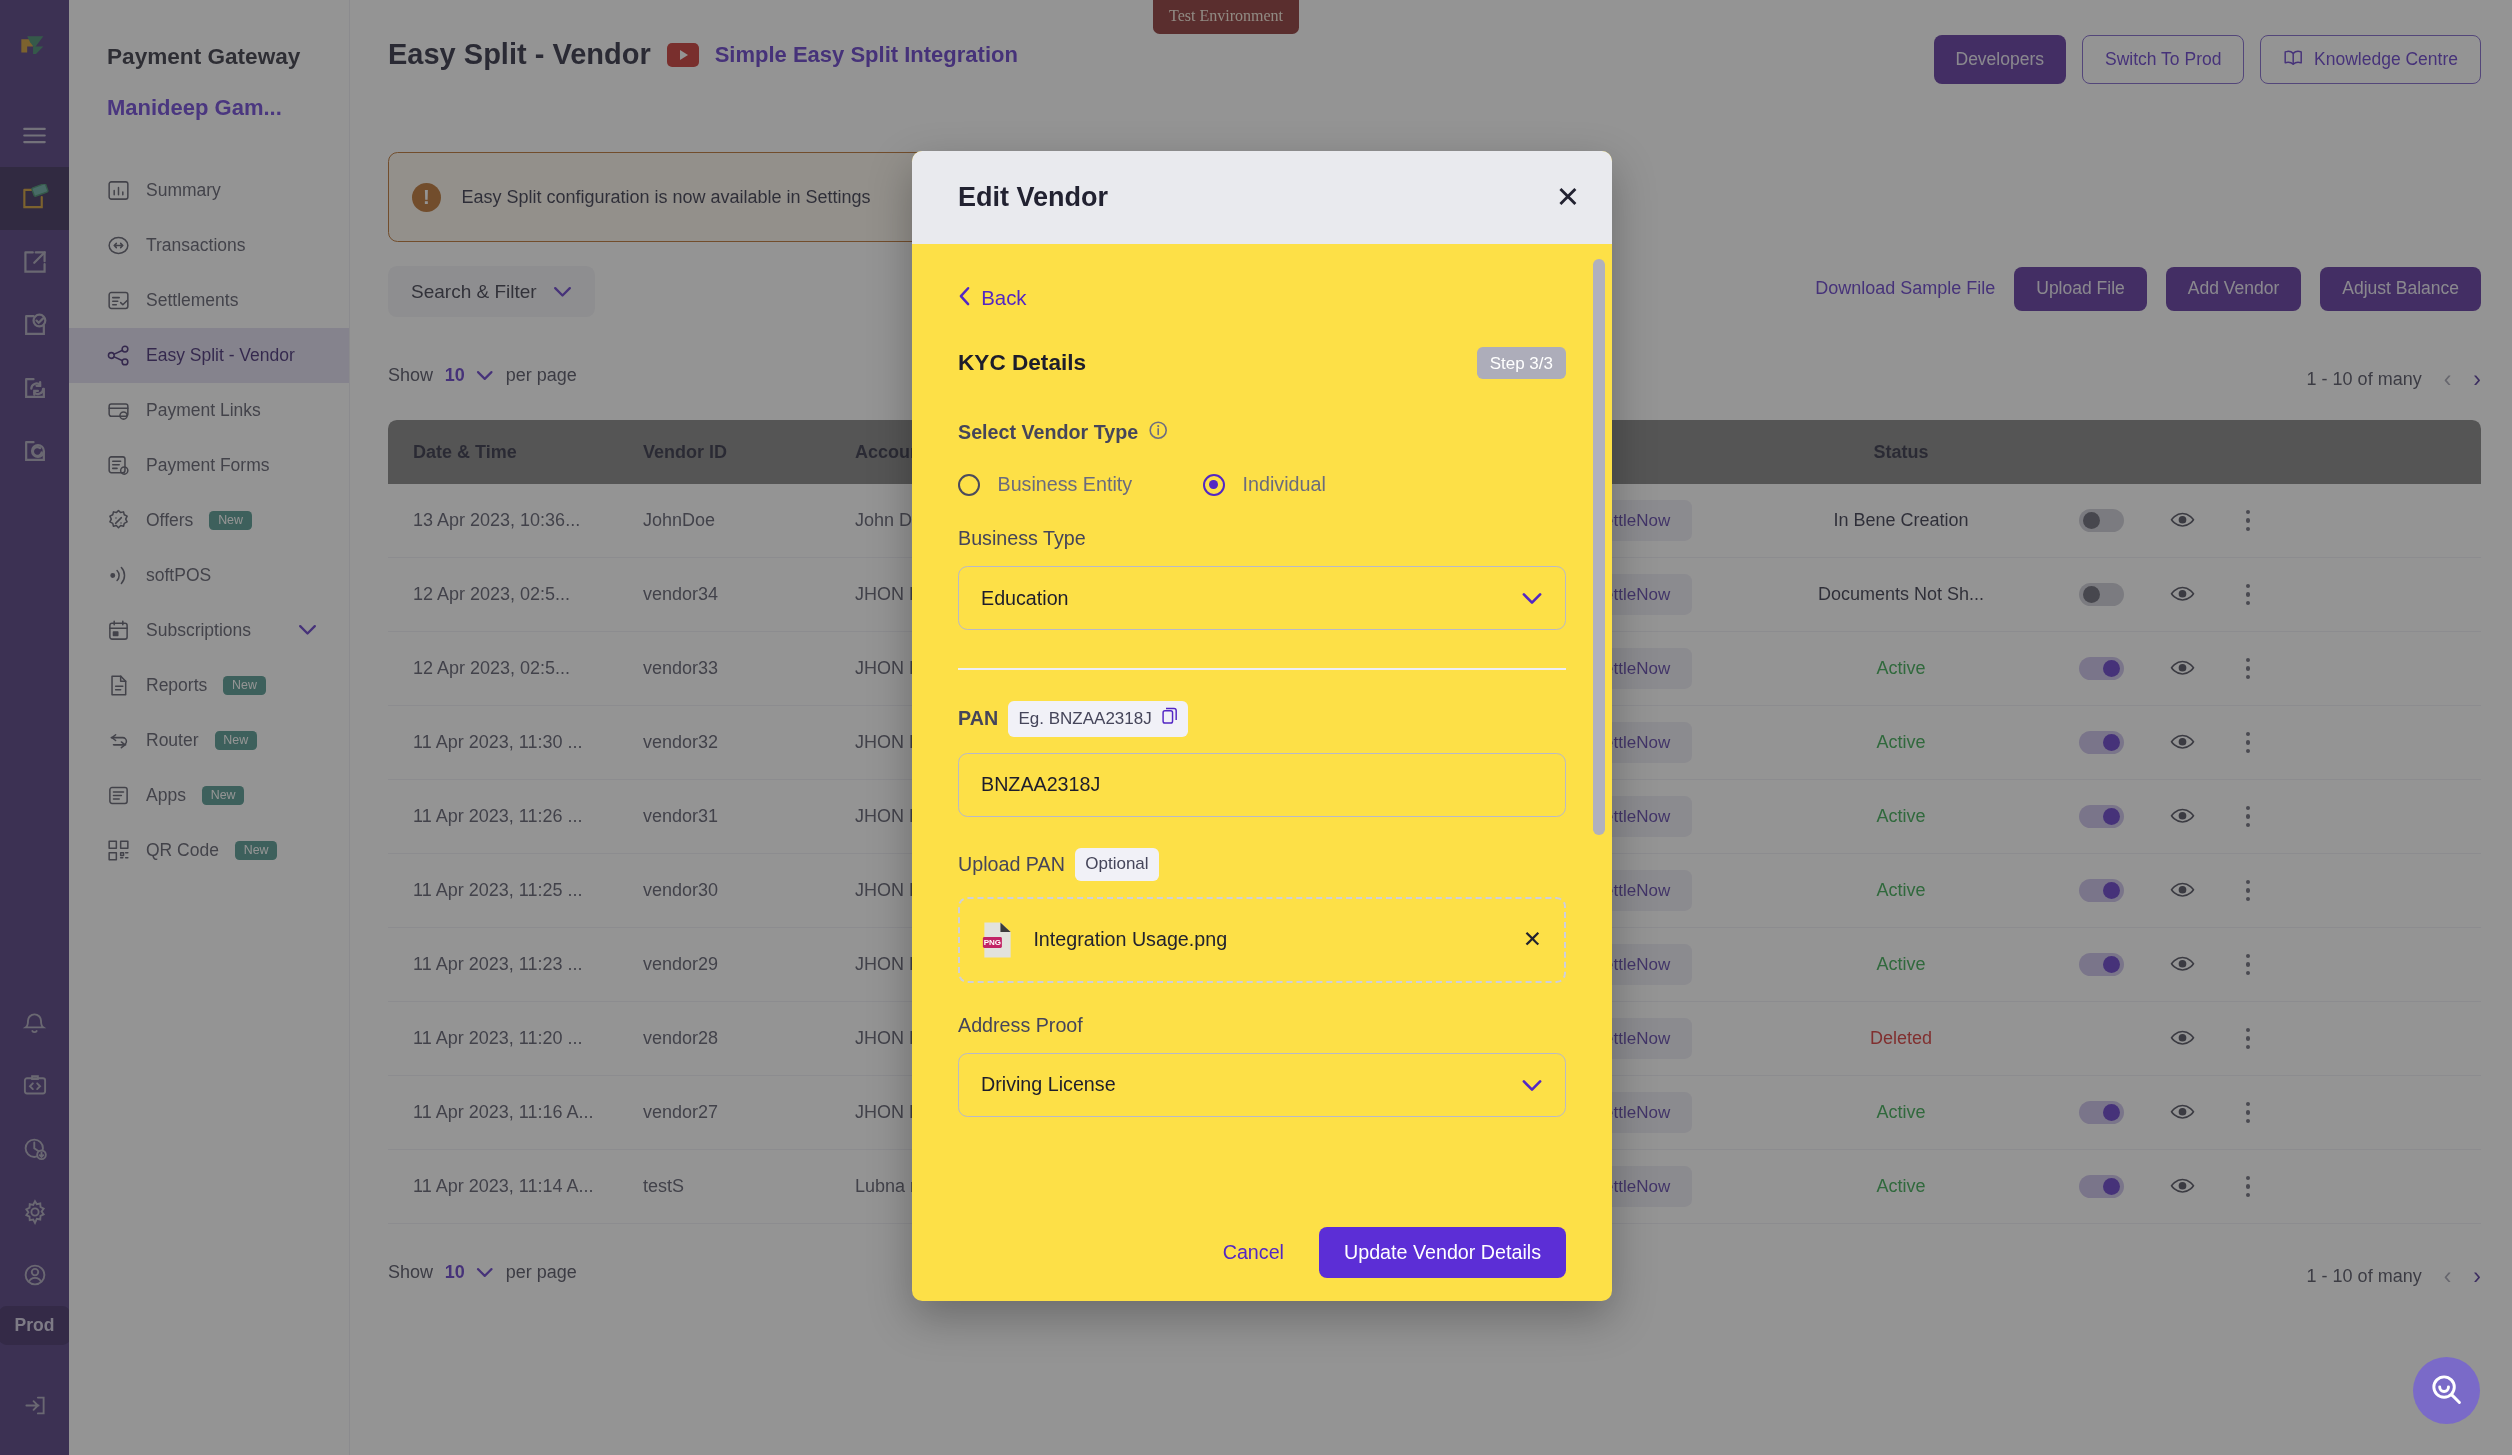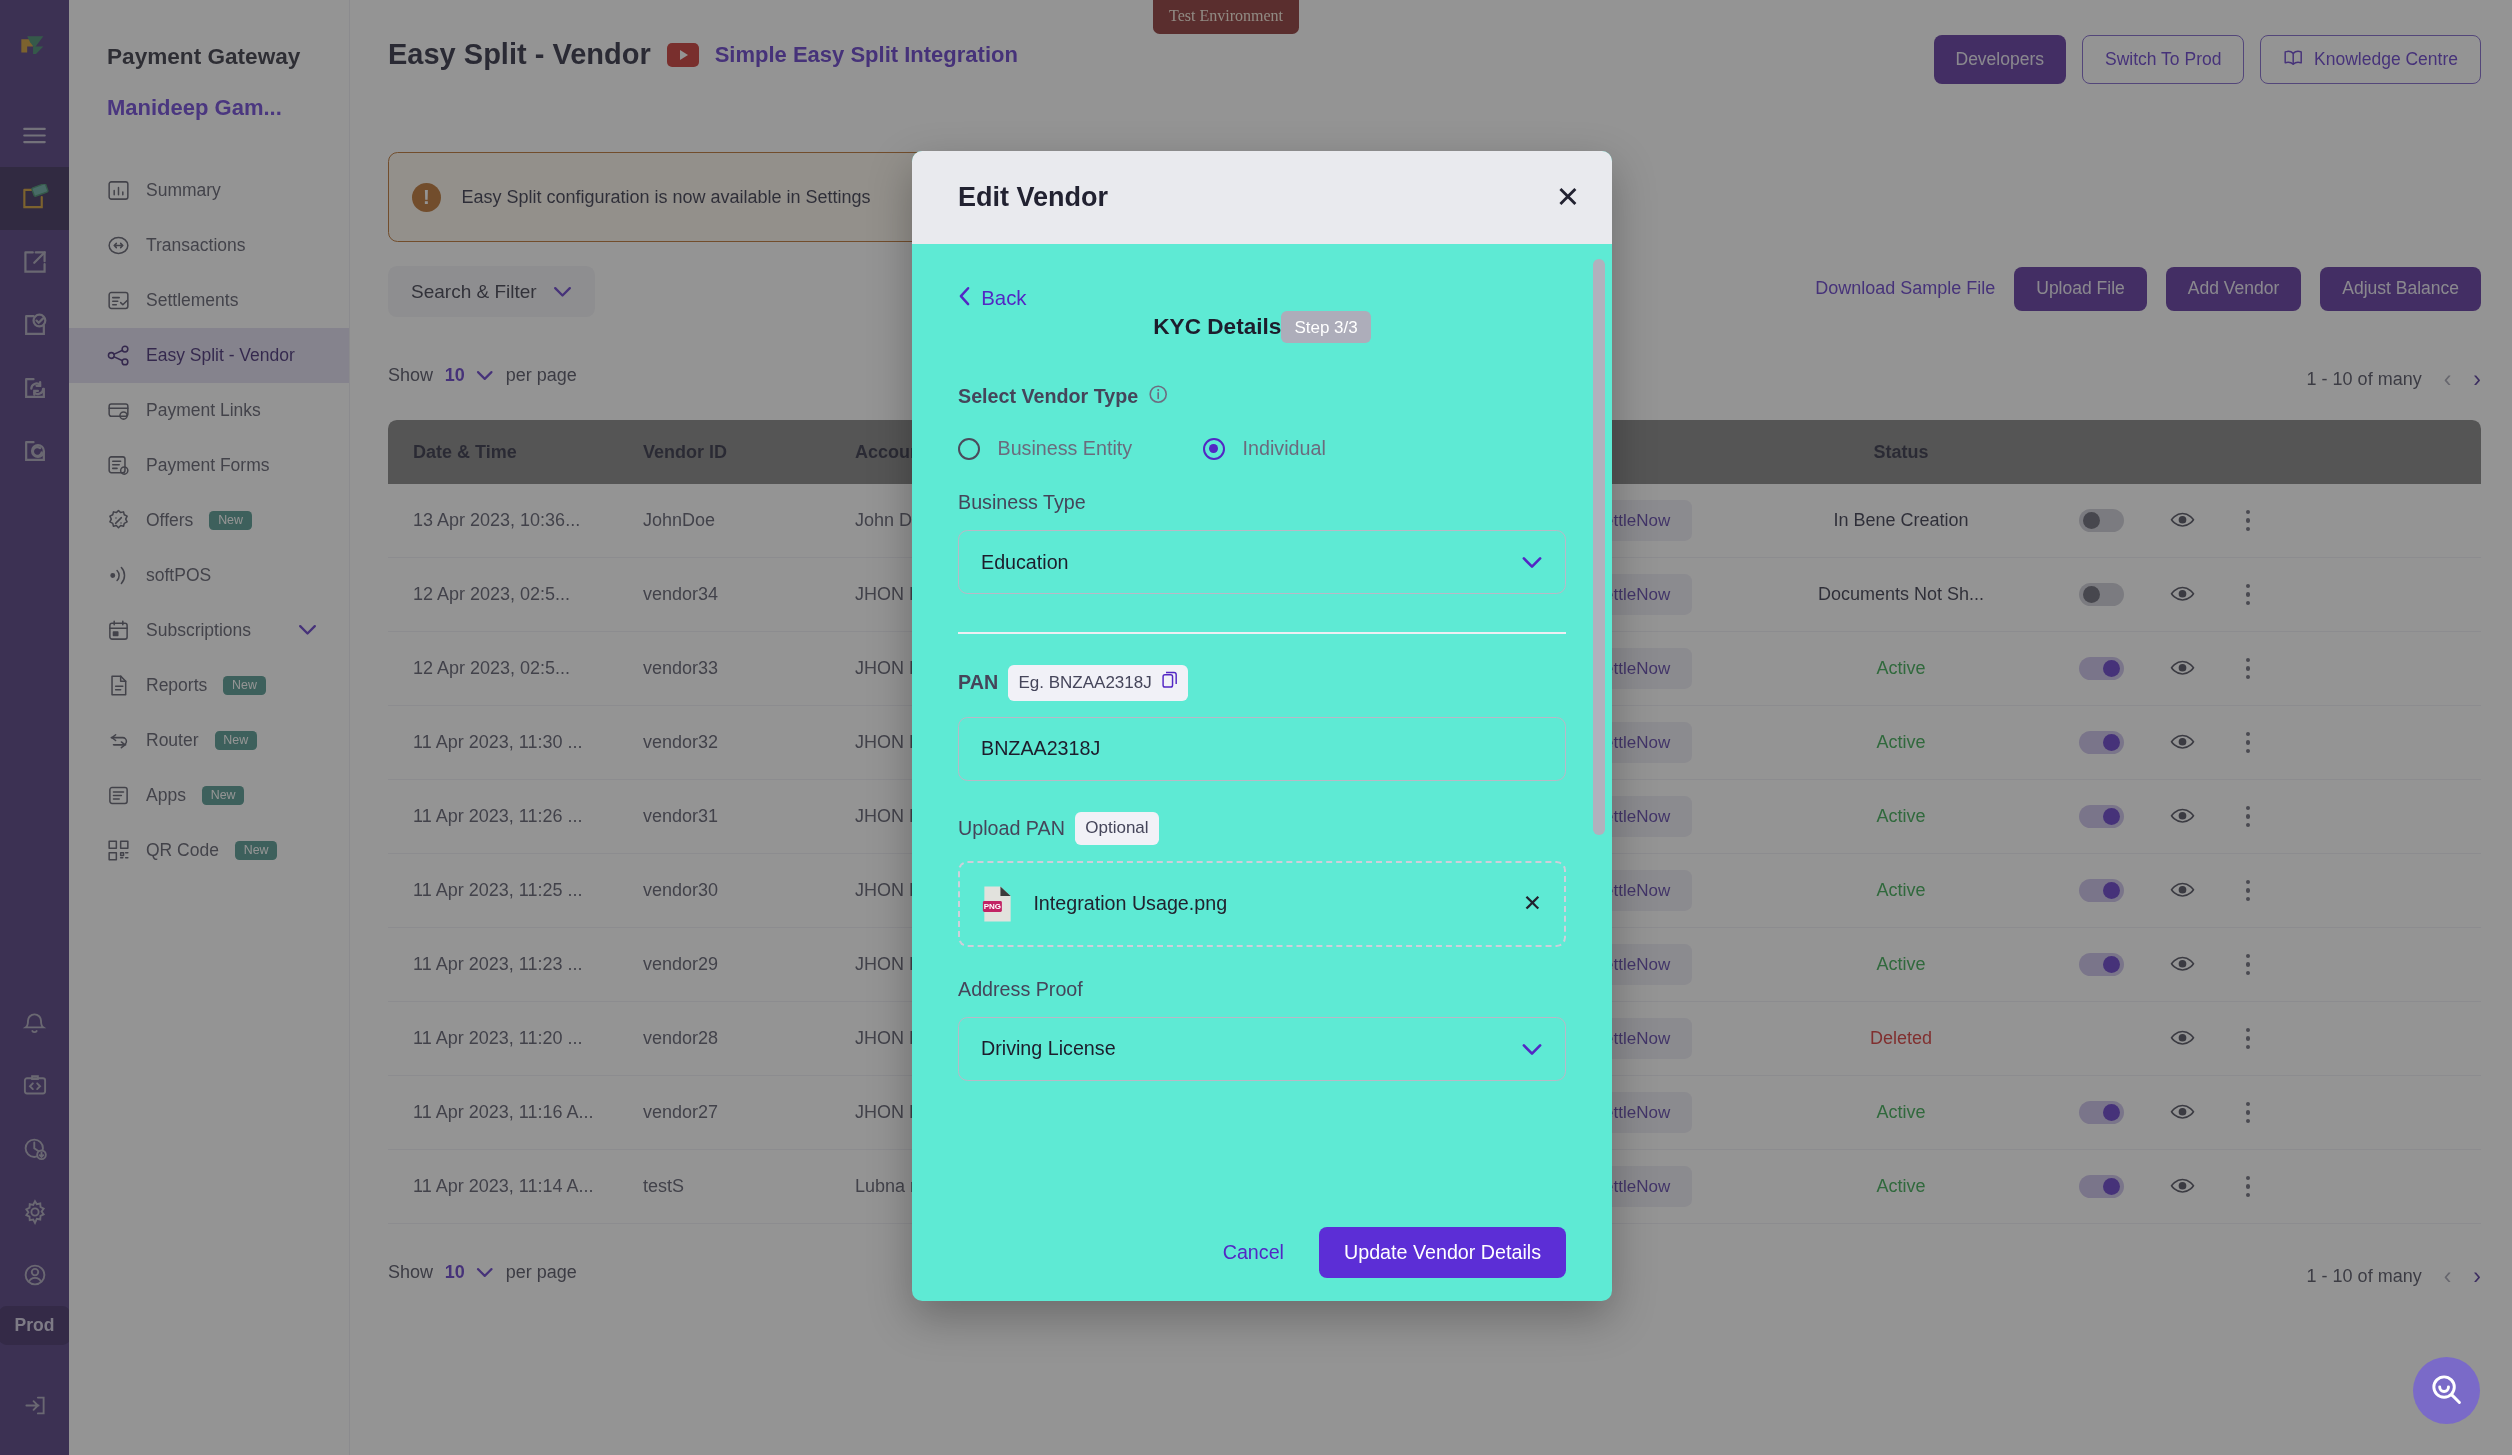--- a/index.html
+++ b/index.html
@@ -135,37 +135,37 @@
 
   .help-fab {
     position: absolute; right: 32px; bottom: 32px; width: 67px; height: 67px;
     border-radius: 50%; background: #7a6ac8; display: flex; align-items: center; justify-content: center;
     z-index: 60;
   }
 
   
   .modal {
     position: absolute; left: 912px; top: 151px; width: 700px; height: 1150px;
-    background: #5eead4; border-radius: 10.2px; overflow: hidden; z-index: 100;
+    background: #fde047; border-radius: 10.2px; overflow: hidden; z-index: 100;
     box-shadow: 0 16px 44px rgba(0,0,0,.28);
     display: flex; flex-direction: column;
   }
   .modal-head {
     height: 93px; background: #e9eaee; display: flex; align-items: center;
     padding: 0 32px 0 46px; justify-content: space-between; flex: 0 0 93px;
   }
   .modal-title { font-size: 27px; font-weight: bold; color: #222231; }
   .modal-x { font-size: 29px; color: #222231; line-height: 1; }
   .modal-body { flex: 1 1 auto; position: relative; padding: 0 46px; overflow: hidden; }
   .m-scrollbar {
     position: absolute; right: 7.3px; top: 14.6px; width: 11.7px; height: 576px;
     background: #b1b1bd; border-radius: 5.8px;
   }
   .back-link { display: flex; align-items: center; gap: 10.2px; color: #5327c4; font-size: 20.4px; margin-top: 42px; }
-  .kyc-row { display: flex; align-items: center; justify-content: center; }
+  .kyc-row { display: flex; align-items: center; justify-content: space-between; margin-top: 36px; }
   .kyc-title { font-size: 22.6px; font-weight: bold; color: #1d1d2c; }
   .step-chip { background: #adadba; color: #ffffff; font-size: 17px; border-radius: 5.8px; padding: 7.3px 13px; line-height: 1;}
   .fld-label { font-size: 19.7px; color: #45455a; font-weight: bold; display: flex; align-items: center; gap: 10.2px; }
   .fld-label.norm { font-weight: normal; }
   .radio-row { display: flex; align-items: center; margin-top: 28px; }
   .radio { display: flex; align-items: center; gap: 17.5px; font-size: 19.7px; color: #6b6b7d; }
   .radio:nth-child(2) { margin-left: 71px; }
   .rdo { width: 22px; height: 22px; border-radius: 50%; border: 2.2px solid #4b4b5c; position: relative; flex: 0 0 22px;}
   .rdo.sel { border-color: #5327c4; }
   .rdo.sel::after { content:""; position: absolute; left: 4.4px; top: 4.4px; width: 8.8px; height: 8.8px; border-radius: 50%; background: #5327c4; }

